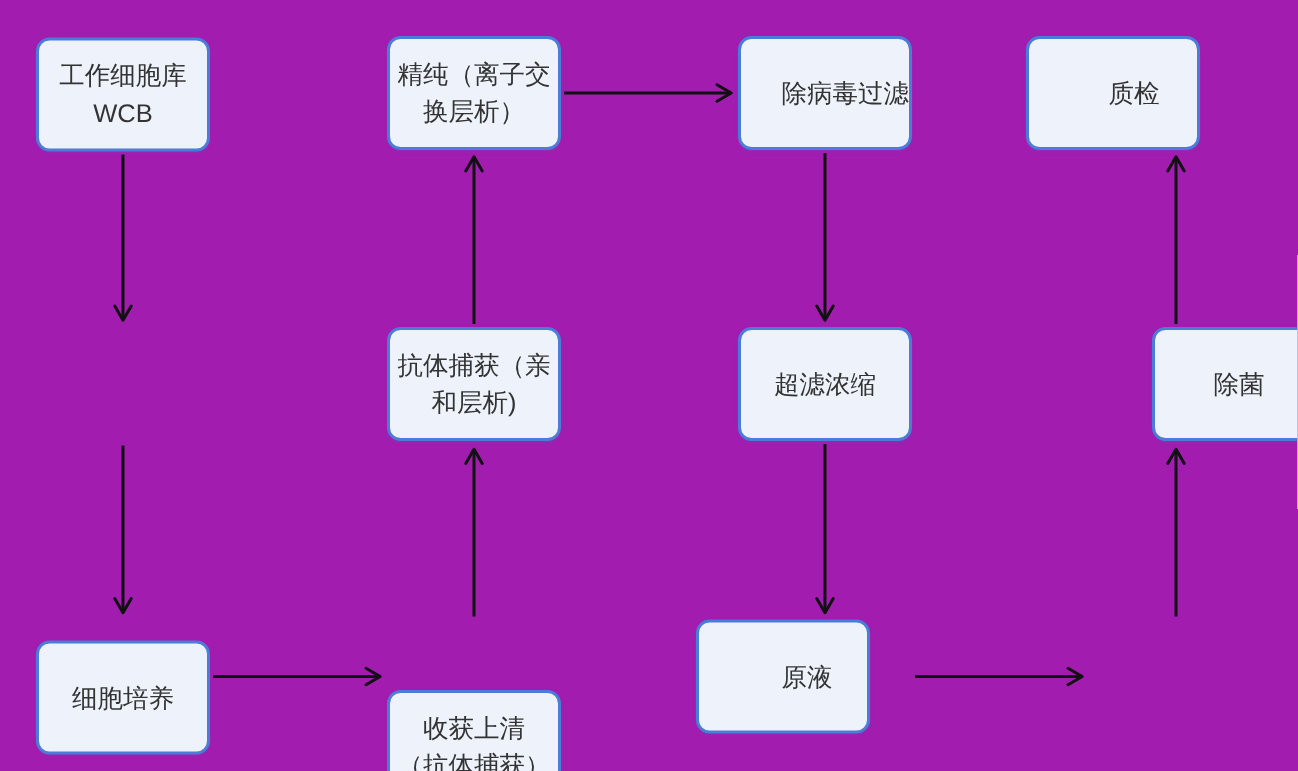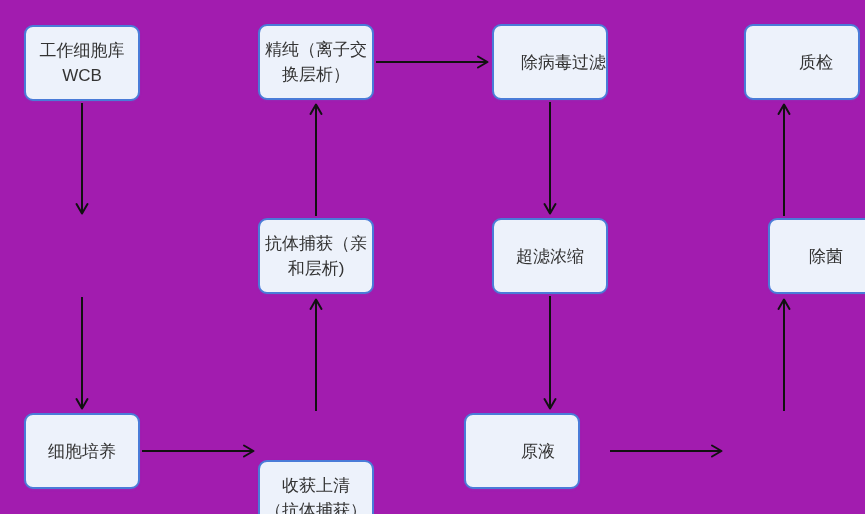--- a/index.html
+++ b/index.html
@@ -31,31 +31,31 @@
     text-align: center;
     color: #333333;
     font-size: 17px;
     line-height: 25px;
     box-shadow: 0 1px 2px rgba(74,124,216,0.12);
   }
   .node .ln { display: block; white-space: nowrap; }
   
   #n-wcb     { left: 24px;  top: 25px;  }
   #n-seed    { left: 24px;  top: 218px; }
-  #n-culture { left: 24px;  top: 413px; }
+  #n-culture { left: 24px;  top: 427px; }
   
   #n-refine  { left: 258px; top: 24px;  }
   #n-capture { left: 258px; top: 218px; }
   #n-harvest { left: 258px; top: 425px; margin-top: 35px; }
   
   #n-virus   { left: 492px; top: 24px; align-items: flex-end;  }
   #n-uf      { left: 492px; top: 218px; justify-content: center; }
   #n-bulk    { left: 464px; top: 413px; padding-left: 32px; }
   
-  #n-qc      { left: 744px; top: 24px; padding-left: 28px;  }
+  #n-qc      { left: 684px; top: 24px; padding-left: 28px;  }
   #n-sterile { left: 768px; top: 218px; }
   #n-form    { left: 726px; top: 413px; }
 </style>
 </head>
 <body>
 
 <div class="canvas">
 
   <svg class="arrows-layer" width="865" height="514" viewBox="0 0 865 514" xmlns="http://www.w3.org/2000/svg">
     <defs>

